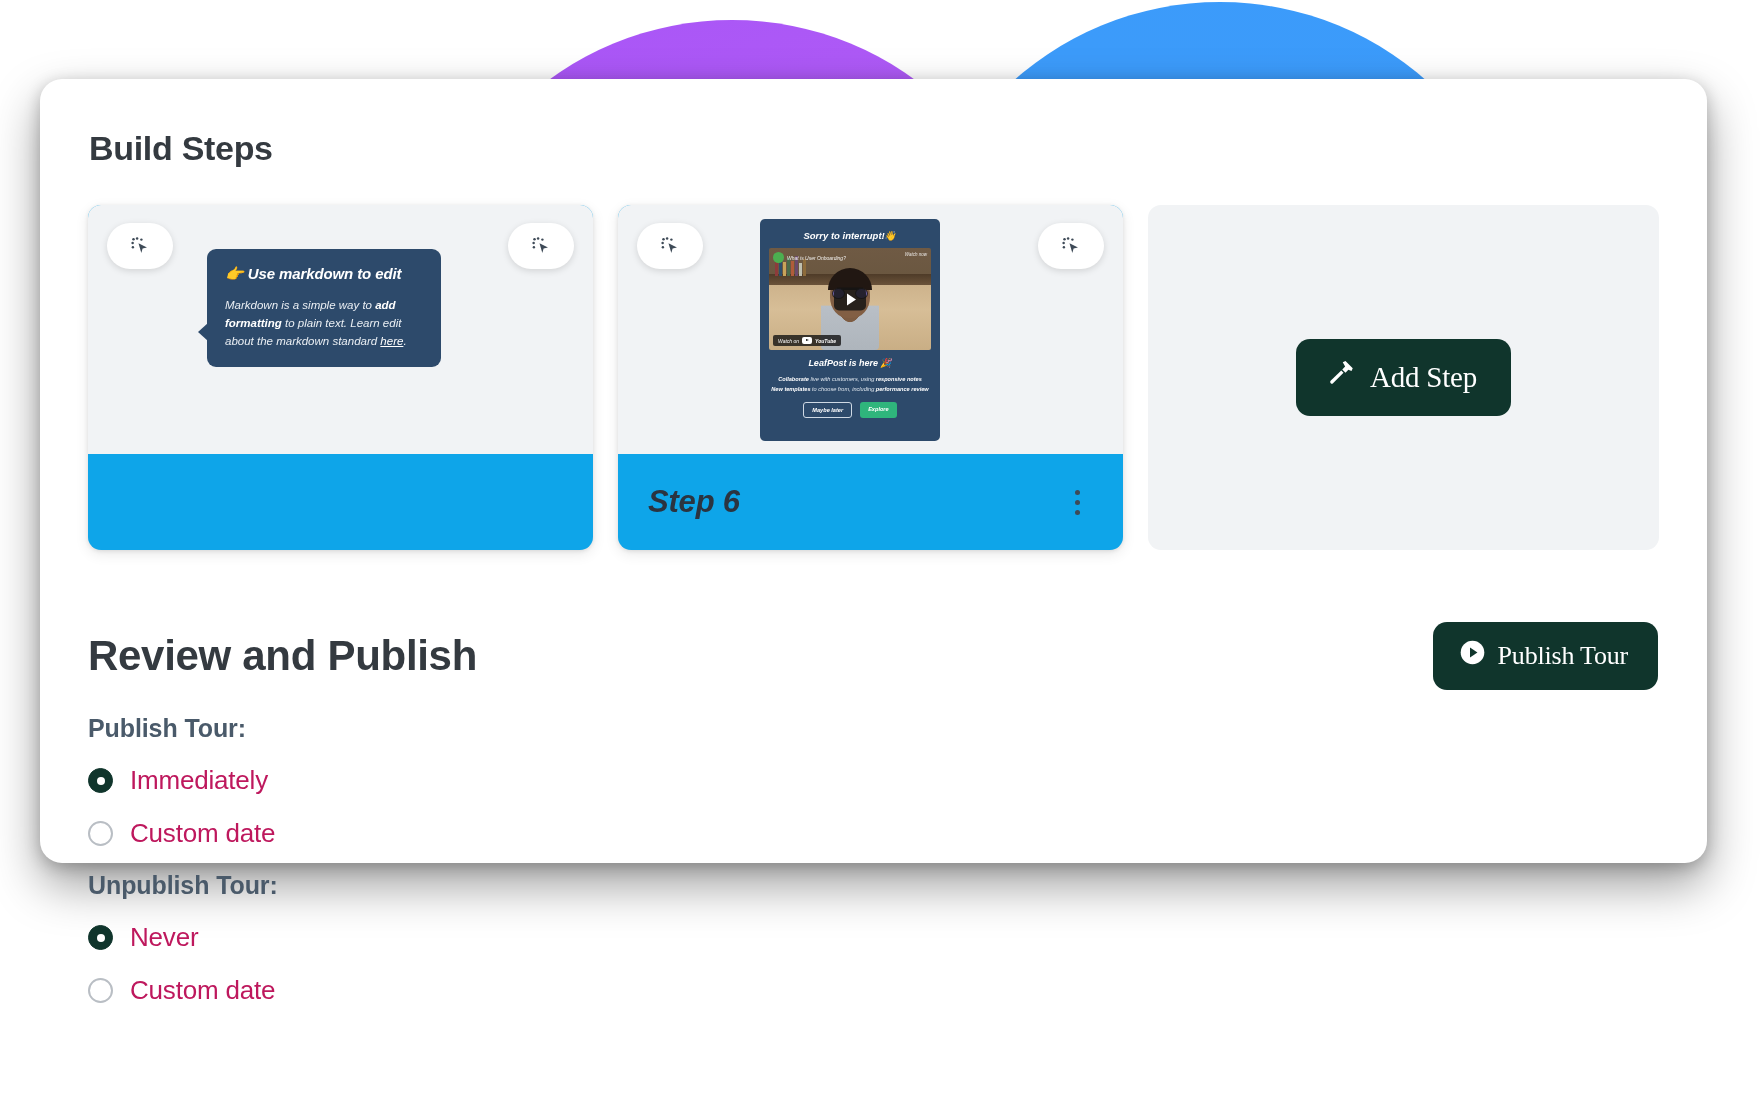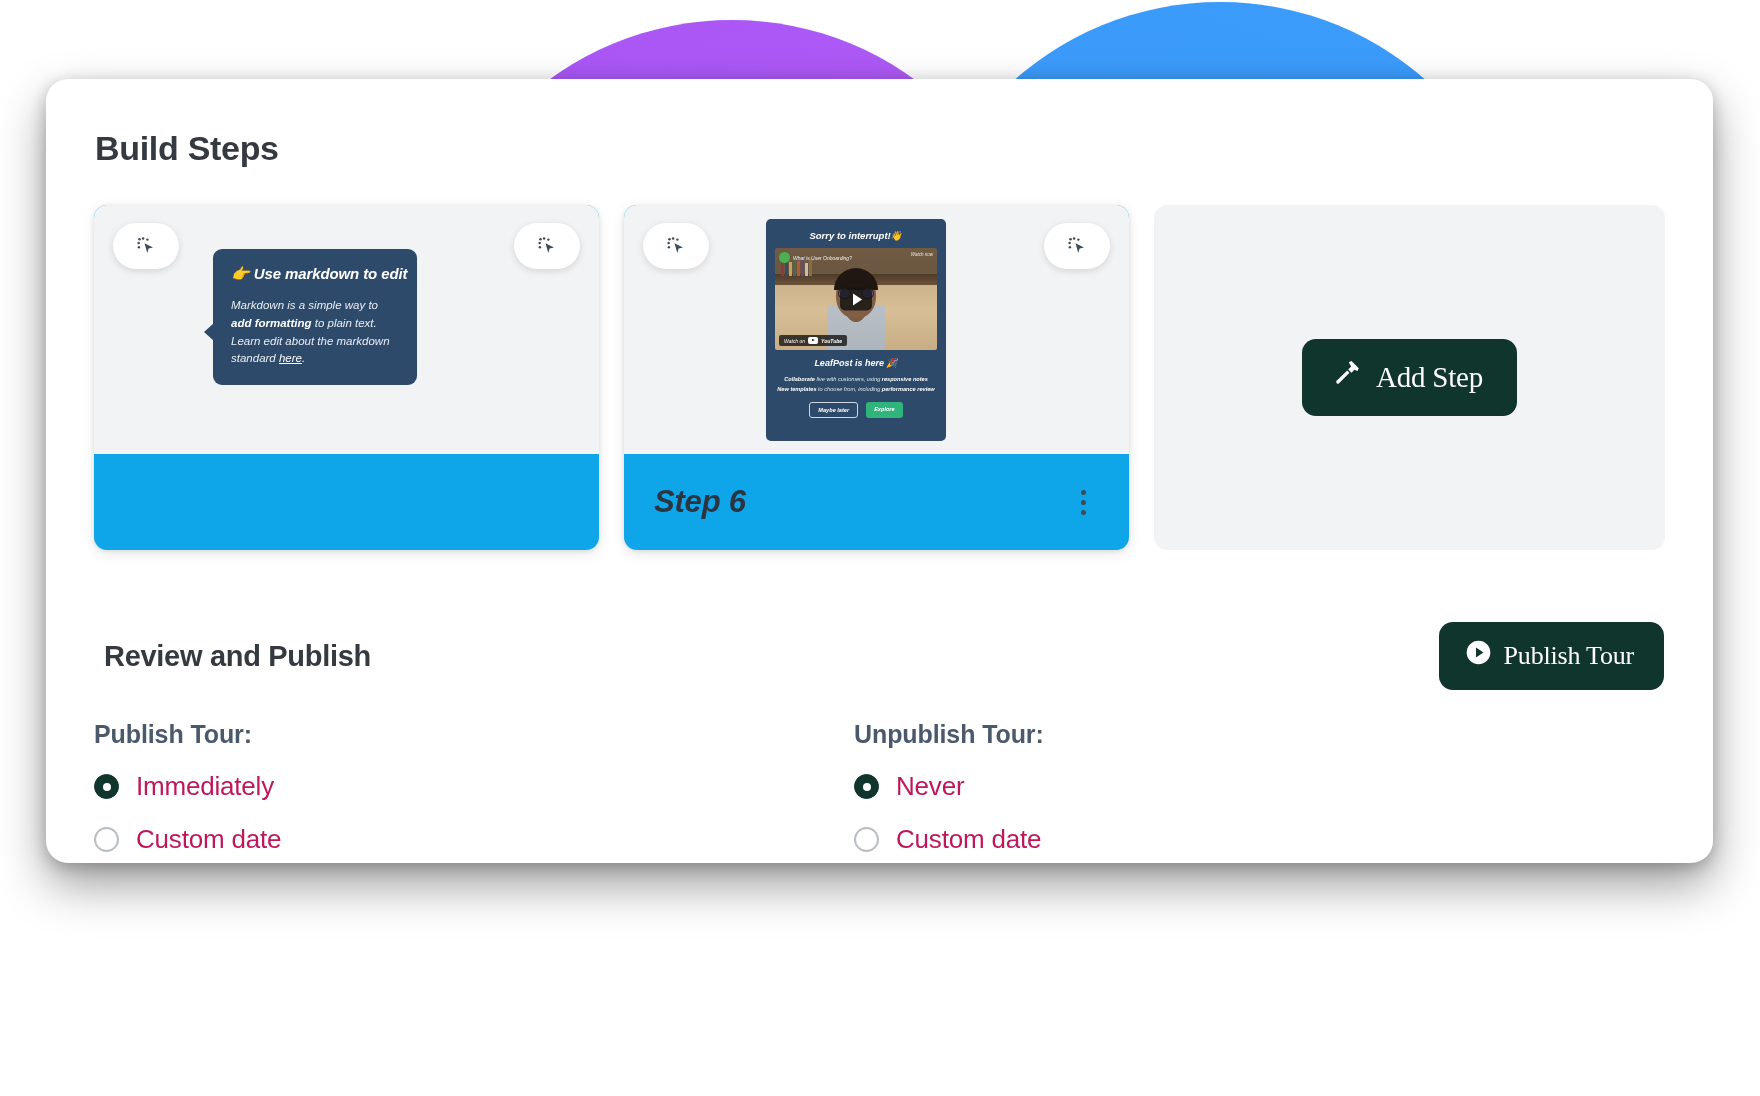--- a/index.html
+++ b/index.html
@@ -40,21 +40,21 @@
     left: 910px;
     top: 2px;
     background: linear-gradient(200deg, #3b9bfb 0%, #3d9bf9 50%, #2e93f8 100%);
     mix-blend-mode: multiply;
   }
   .blob-wrap { position: absolute; inset: 0; }
 
   
   .panel {
     position: absolute;
-    left: 46px;
+    left: 40px;
     top: 79px;
     width: 1667px;
     height: 784px;
     background: #ffffff;
     border-radius: 22px;
     box-shadow: 0 22px 48px rgba(0,0,0,0.38), 0 4px 16px rgba(0,0,0,0.22);
     z-index: 5;
   }
 
   .panel-inner {
@@ -67,25 +67,25 @@
   
   .h-title {
     font-size: 34px;
     font-weight: 700;
     color: #343a40;
     letter-spacing: -0.3px;
     margin: 10px 0 0 0;
     padding-left: 1px;
   }
   .h-title-2 {
-    font-size: 29px;
+    font-size: 42px;
     font-weight: 700;
     color: #343a40;
     letter-spacing: -0.3px;
-    margin: 10px;
+    margin: 0;
   }
 
   
   .steps-row {
     display: flex;
     gap: 25px;
     margin-top: 37px;
   }
   .step-card {
     width: 505px;
@@ -151,21 +151,21 @@
   }
   .cursor-pill.left { left: 19px; }
   .cursor-pill.right { right: 19px; }
   .cursor-pill svg { display: block; }
 
   
   .md-tip {
     position: absolute;
     left: 119px;
     top: 44px;
-    width: 204px;
+    width: 234px;
     background: #2d4a6b;
     border-radius: 9px;
     padding: 16px 18px 17px 18px;
     box-sizing: border-box;
     color: #ffffff;
   }
   .md-tip:after {
     content: "";
     position: absolute;
     left: -9px;
@@ -324,21 +324,22 @@
   
   .review-row {
     display: flex;
     align-items: center;
     justify-content: space-between;
     margin-top: 72px;
     padding-right: 1px;
   }
   .radio-cols {
     display: flex;
-    margin-top: 30px;
+    margin-top: 24px;
+    flex-direction: column;
   }
   .radio-col { width: 760px; }
   .radio-col.second { width: auto; }
   .col-label {
     font-size: 25px;
     font-weight: 700;
     color: #4a5a6a;
     letter-spacing: -0.1px;
     margin-bottom: 22px;
   }

